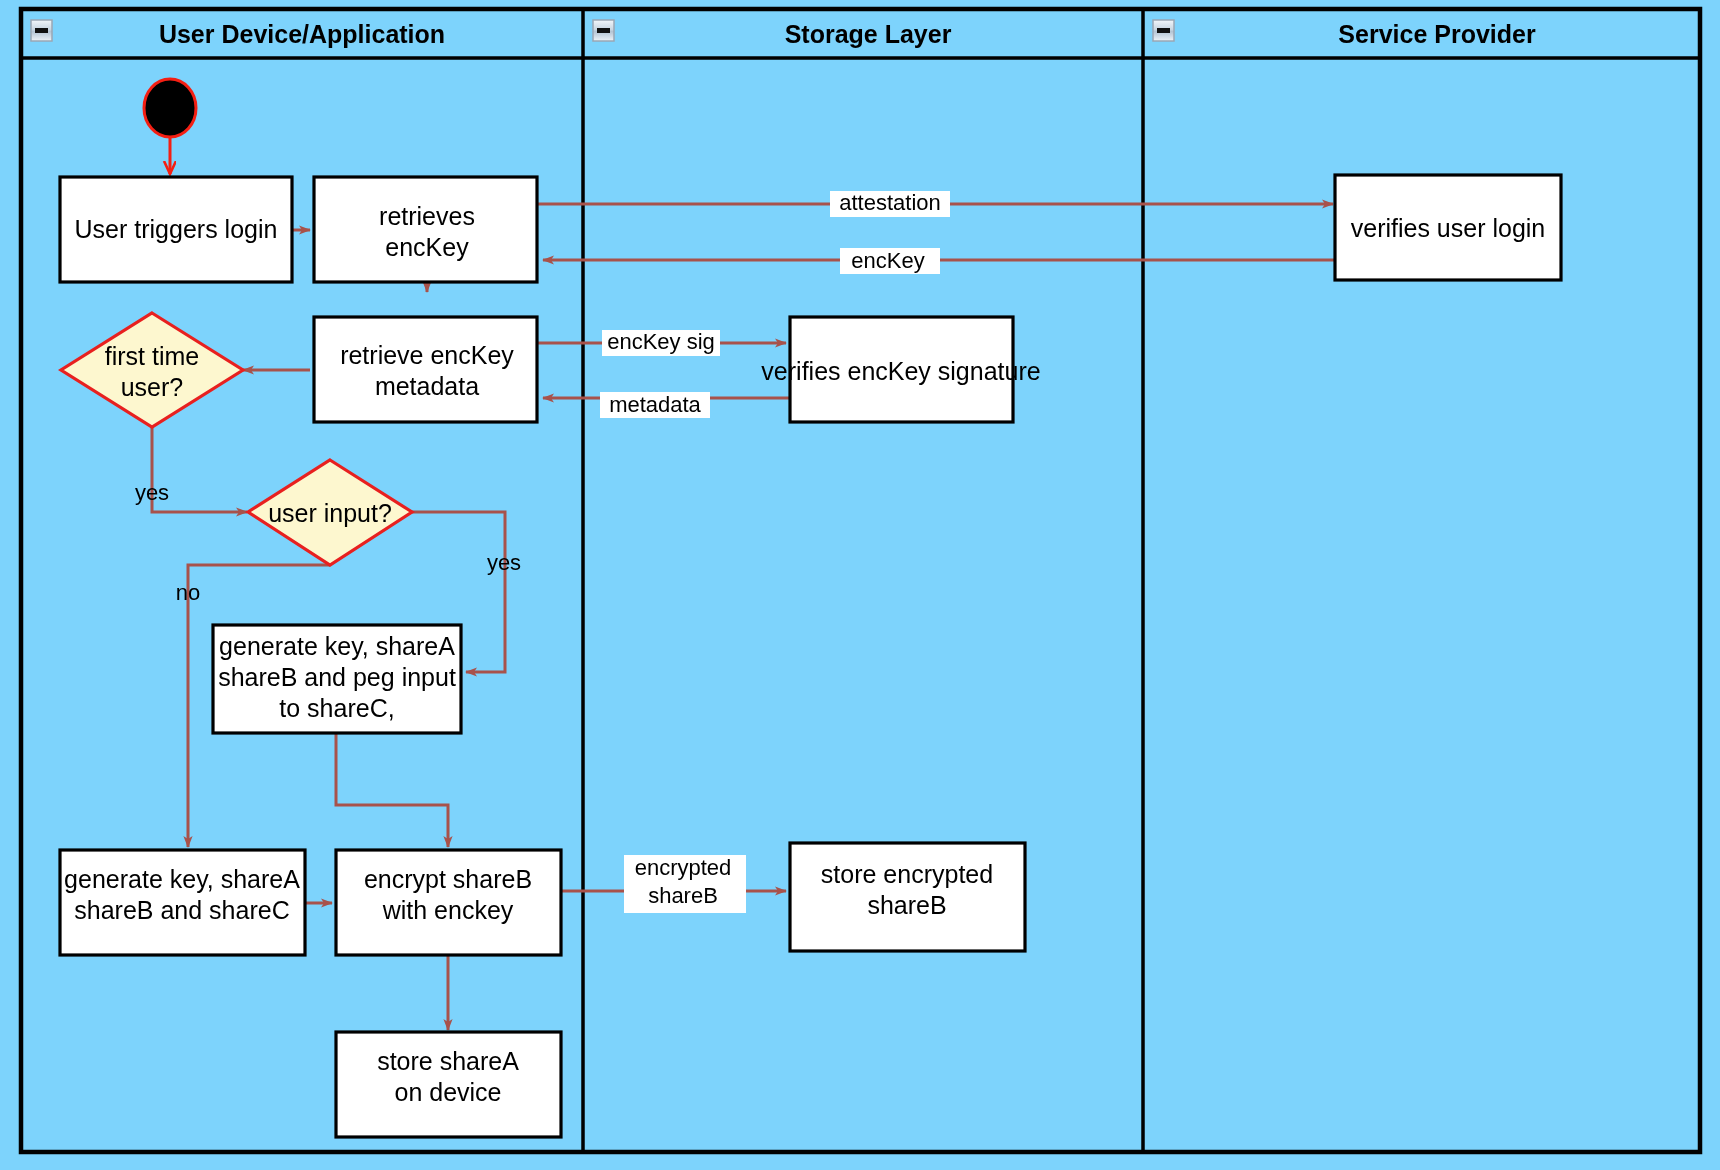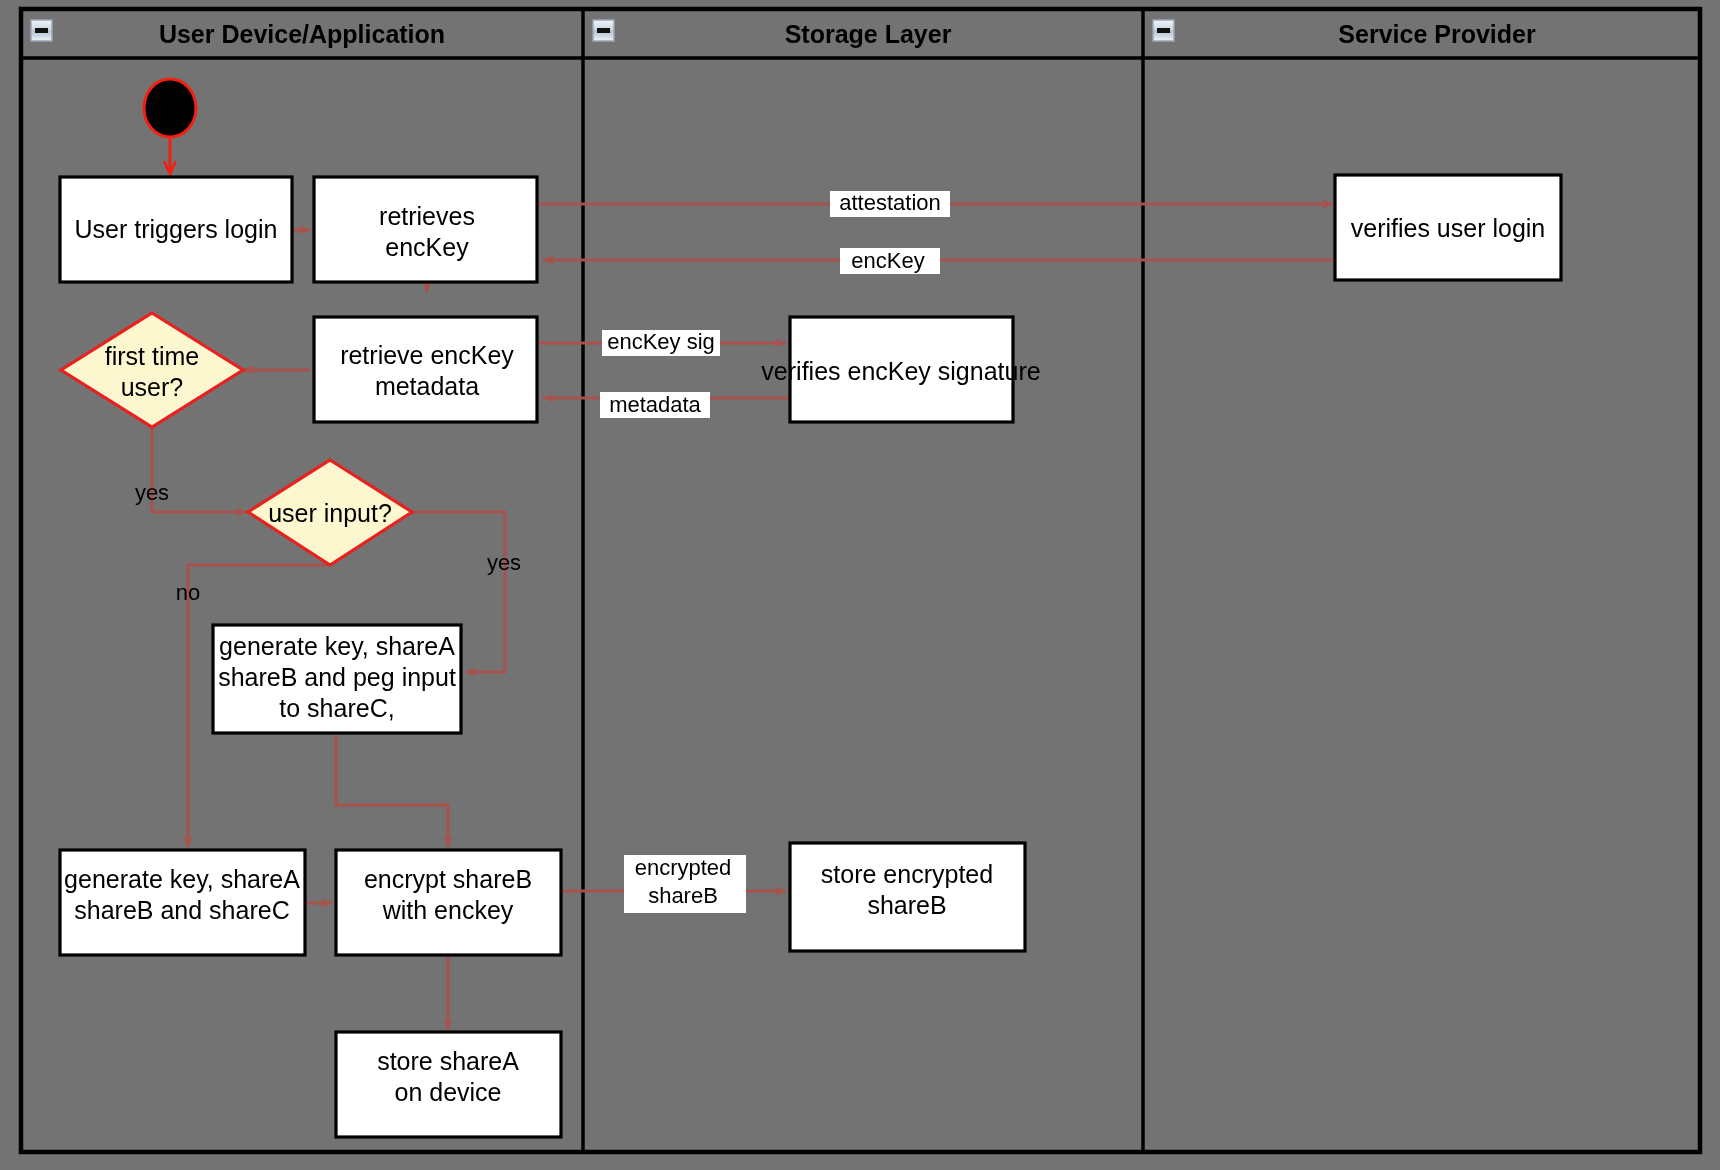--- a/index.html
+++ b/index.html
@@ -8,21 +8,21 @@
     background: #ffffff;
   }
   body {
     font-family: "Liberation Sans", sans-serif;
     -webkit-font-smoothing: antialiased;
   }
   #canvas {
     position: relative;
     width: 1720px;
     height: 1170px;
-    background: #737373;
+    background: #7dd3fc;
     overflow: hidden;
   }
   #diagram-svg {
     position: absolute;
     left: 0;
     top: 0;
     width: 1720px;
     height: 1170px;
   }
   .swim-title {

